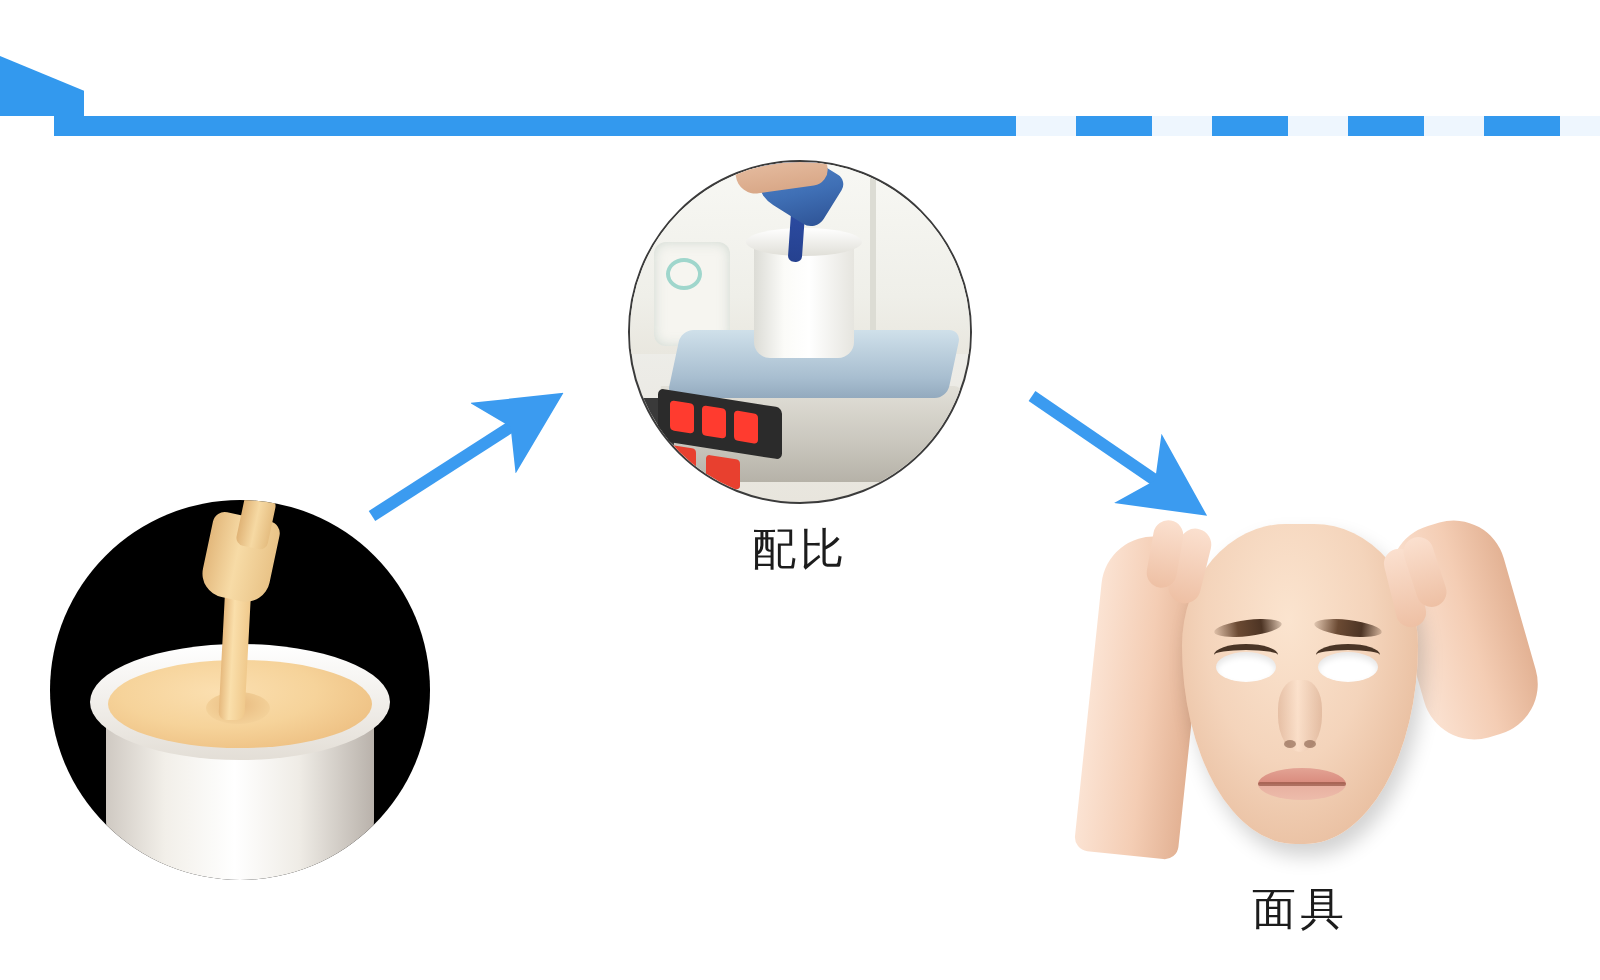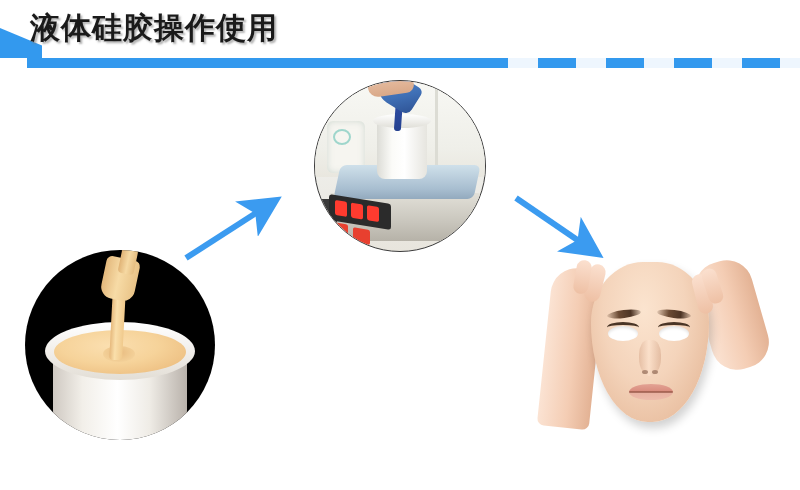--- a/index.html
+++ b/index.html
@@ -355,21 +355,20 @@
   
   #label-silicone { top: 198px; }
   #label-scale    { top: 180px; }
   #label-mask     { top: 190px; }
 </style>
 </head>
 <body>
 
 <div id="header">
   <div id="header-left-wedge"></div>
-  <div id="header-title">液体硅胶操作使用</div>
   <div id="header-rule-solid"></div>
   <div id="header-rule-dashed"></div>
 </div>
 
 <div class="step" id="step-silicone">
   <div class="photo-circle" id="photo-silicone">
     <div class="bucket-body"></div>
     <div class="bucket-rim"></div>
     <div class="bucket-paste"></div>
     <div class="paste-dimple"></div>
@@ -401,20 +400,21 @@
       <span class="key green" style="left:0px;  top:18px"></span>
       <span class="key green" style="left:22px; top:20px"></span>
     </div>
 
     <div class="cup-body"></div>
     <div class="cup-rim"></div>
     <div class="blue-stream"></div>
     <div class="pour-bottle"></div>
     <div class="pour-hand"></div>
   </div>
+  <div class="step-label" id="label-scale">配比</div>
 </div>
 
 <div class="step" id="step-mask">
   <div id="photo-mask">
     <div class="arm arm-left"></div>
     <div class="arm arm-right"></div>
 
     <div class="mask-face">
       <span class="brow l"></span>
       <span class="brow r"></span>
@@ -428,20 +428,21 @@
       </span>
       <span class="lips"></span>
       <span class="lip-line"></span>
     </div>
 
     <span class="finger" style="left:44px; top:14px; width:16px; height:38px; transform:rotate(14deg);"></span>
     <span class="finger" style="left:32px; top:10px; width:15px; height:34px; transform:rotate(10deg);"></span>
     <span class="finger" style="left:152px; top:24px; width:15px; height:40px; transform:rotate(-14deg);"></span>
     <span class="finger" style="left:162px; top:18px; width:15px; height:36px; transform:rotate(-18deg);"></span>
   </div>
+  <div class="step-label" id="label-mask">面具</div>
 </div>
 
 <svg class="arrow-svg" id="arrow-1" width="150" height="110" viewBox="0 0 150 110">
   <defs>
     <marker id="head1" viewBox="0 0 12 12" refX="8" refY="6" markerWidth="7" markerHeight="7" orient="auto-start-reverse">
       <path d="M 0 0 L 12 6 L 0 12 L 3 6 z" fill="#3b9bf0"></path>
     </marker>
   </defs>
   <line x1="26" y1="78" x2="110" y2="24" stroke="#3b9bf0" stroke-width="6" stroke-linecap="butt" marker-end="url(#head1)"></line>
 </svg>

